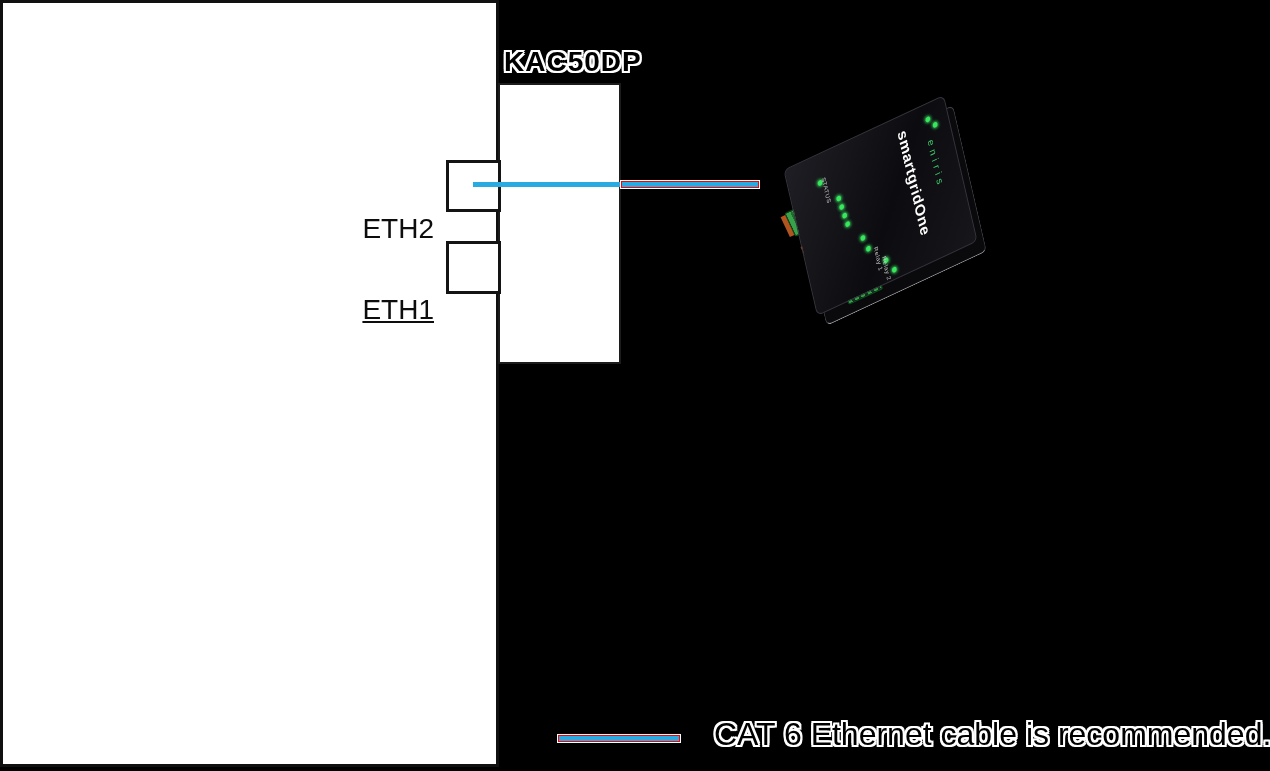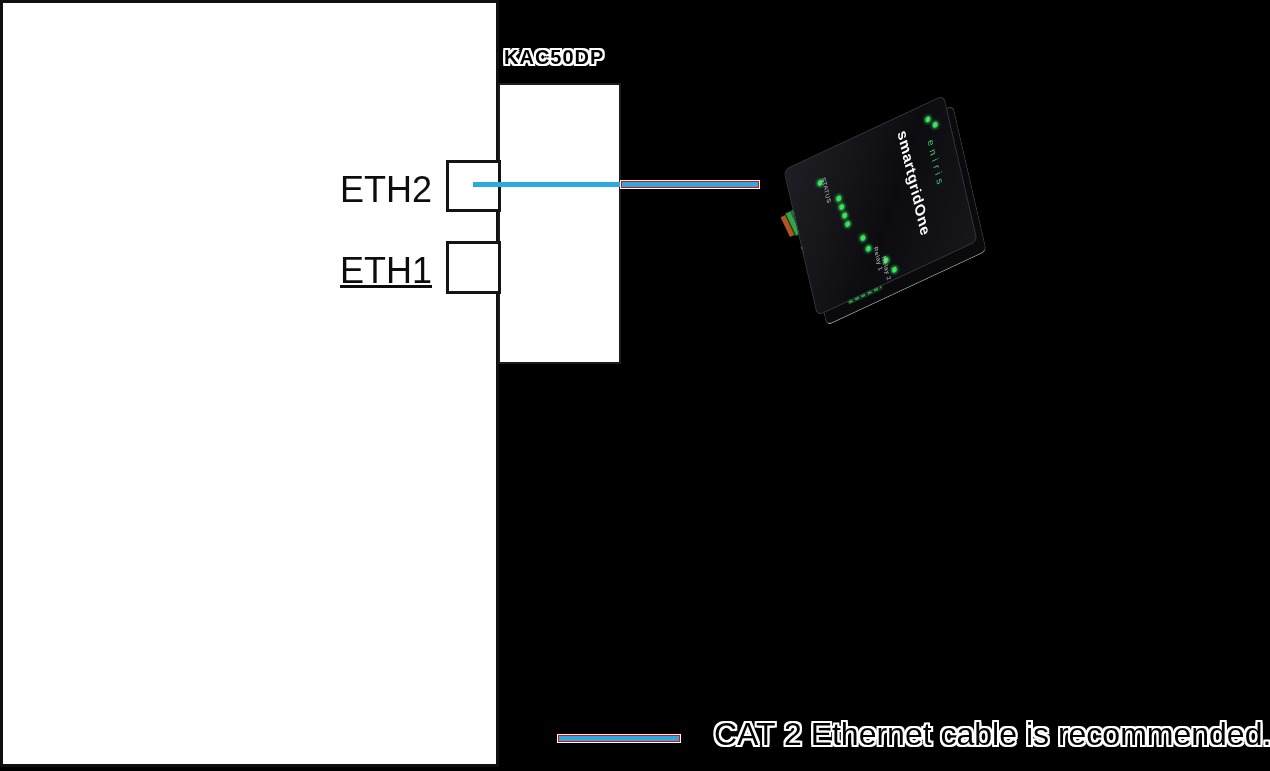--- a/index.html
+++ b/index.html
@@ -13,39 +13,39 @@
     position:absolute;left:0;top:0;width:499px;height:767px;
     background:#ffffff;border:3px solid #101010;box-sizing:border-box;
   }
   
   .kac-rect{
     position:absolute;left:498px;top:83px;width:123px;height:281px;
     background:#ffffff;border:2px solid #1c1c1c;box-sizing:border-box;
   }
   .kac-label{
     position:absolute;left:504px;top:46px;
-    font-size:20px;font-weight:600;letter-spacing:1px;color:#000;
+    font-size:28px;font-weight:600;letter-spacing:1px;color:#000;
     white-space:nowrap;
   }
   .outlined{
     text-shadow:
       -2px 0 0 #fff, 2px 0 0 #fff, 0 -2px 0 #fff, 0 2px 0 #fff,
       -1px -1px 0 #fff, 1px -1px 0 #fff, -1px 1px 0 #fff, 1px 1px 0 #fff,
       -2px -2px 0 #fff, 2px -2px 0 #fff, -2px 2px 0 #fff, 2px 2px 0 #fff;
   }
   
   .port{
     position:absolute;left:446px;width:55px;background:#ffffff;
     border:3px solid #141414;box-sizing:border-box;
   }
   .port-eth2{top:160px;height:52px;}
   .port-eth1{top:241px;height:53px;}
   .port-label{
-    position:absolute;left:338px;width:96px;text-align:center;
-    font-size:36px;color:#0d0d0d;white-space:nowrap;
+    position:absolute;left:338px;width:96px;text-align:right;
+    font-size:28px;color:#0d0d0d;white-space:nowrap;margin-top:44px;
   }
   .lbl-eth2{top:169px;}
   .lbl-eth1{top:250px;text-decoration:underline;}
   
   .cable-a{
     position:absolute;left:473px;top:182px;width:148px;height:5px;
     background:#29abe2;
   }
   .cased{
     background:#29abe2;border:1px solid #ff0000;
@@ -159,13 +159,13 @@
     <span class="tiny-label tl-r2">Relay 2</span>
     <span class="led led-r2"></span>
     <span class="led led-c1"></span>
     <span class="led led-c2"></span>
     <span class="ctl-brand">smartgridOne</span>
     <span class="ctl-maker">eniris</span>
   </div>
 </div>
 
 <div class="legend-line cased"></div>
-<div class="legend-text outlined">CAT 2 Ethernet cable is recommended.</div>
+<div class="legend-text outlined">CAT 6 Ethernet cable is recommended.</div>
 
 </body></html>

